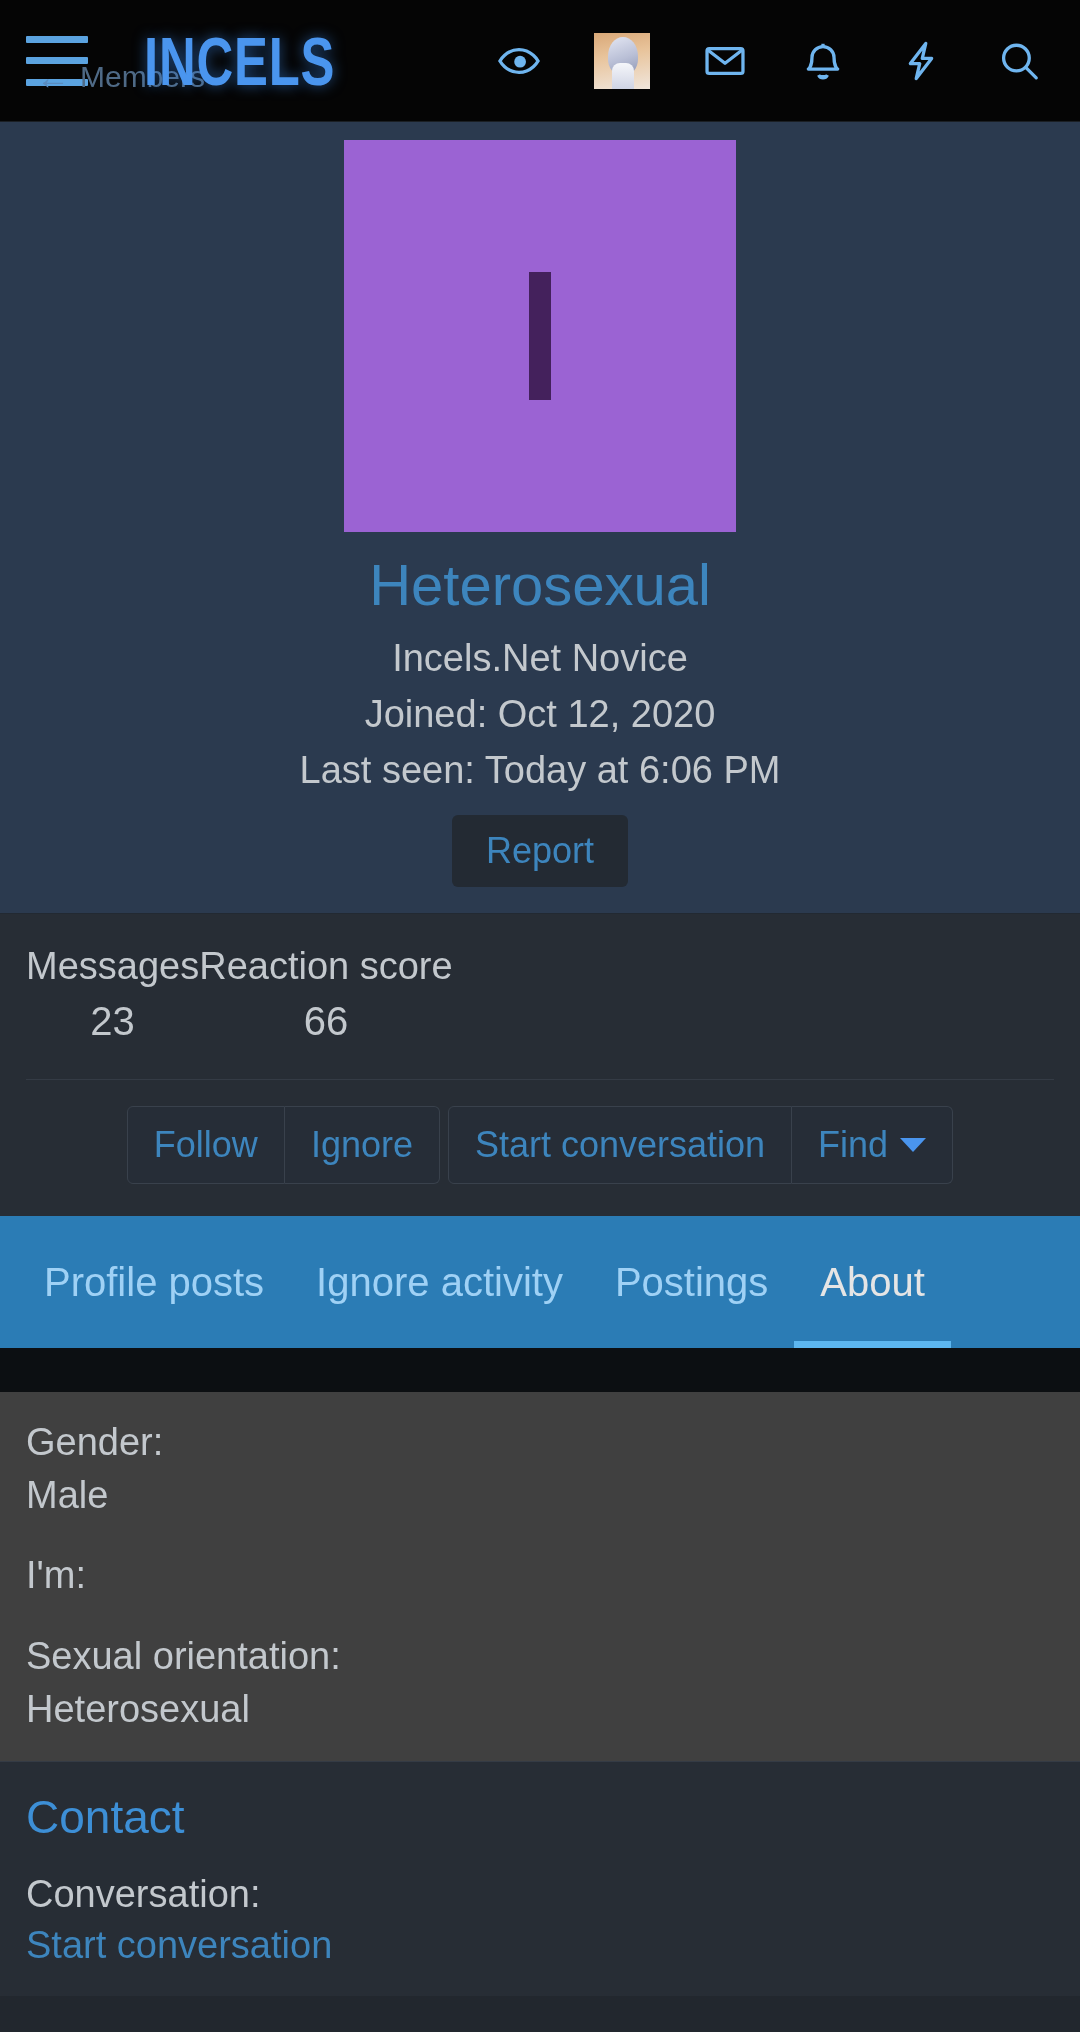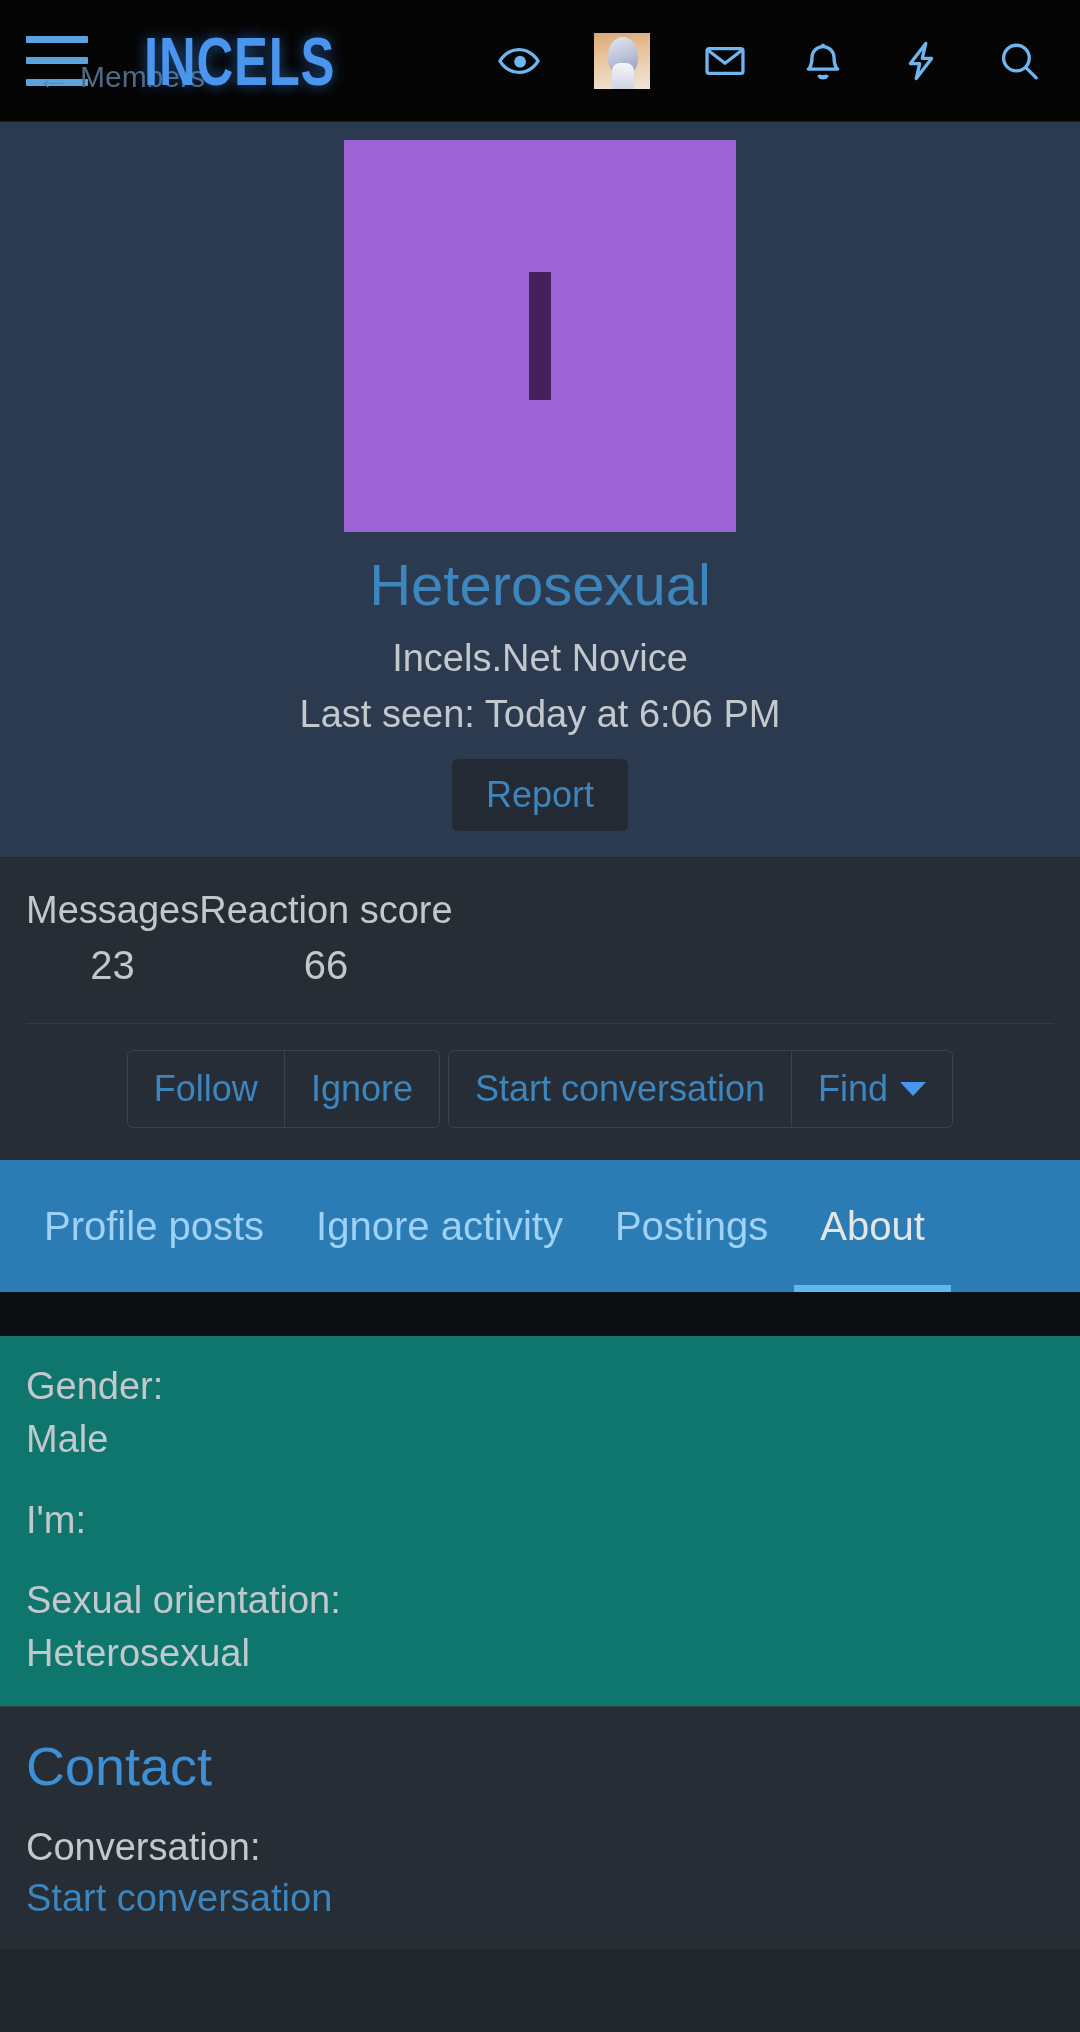--- a/index.html
+++ b/index.html
@@ -268,21 +268,21 @@
     background: #5db7f0;
   }
 
   .tabs-gap {
     height: 44px;
     background: #0c0f12;
   }
 
   
   .about-block {
-    background: #0f766e;
+    background: #404040;
     padding: 26px 26px 28px;
   }
   .about-row { margin-bottom: 32px; }
   .about-row:last-child { margin-bottom: 0; }
   .about-label {
     font-size: 38px;
     color: #c3c8cd;
     line-height: 1.28;
   }
   .about-value {
@@ -295,21 +295,21 @@
   .section-divider {
     height: 1px;
     background: #343b45;
   }
 
   .contact-block {
     background: #272d35;
     padding: 30px 26px 26px;
   }
   .contact-heading {
-    font-size: 54px;
+    font-size: 46px;
     color: #3d8fd6;
     line-height: 1.1;
     cursor: pointer;
   }
   .contact-label {
     margin-top: 28px;
     font-size: 38px;
     color: #c3c8cd;
     line-height: 1.25;
   }
@@ -382,20 +382,21 @@
 
     </div>
   </div>
 
   <div class="profile-banner">
     <div class="big-avatar">
       <div class="letter"></div>
     </div>
     <div class="username">Heterosexual</div>
     <div class="user-title">Incels.Net Novice</div>
+    <div class="user-joined">Joined: Oct 12, 2020</div>
     <div class="user-lastseen">Last seen: Today at 6:06 PM</div>
     <div class="report-btn">Report</div>
   </div>
 
   <div class="stats-block">
     <div class="stats-row">
       <div class="stat">
         <div class="stat-label">Messages</div>
         <div class="stat-value">23</div>
       </div>

